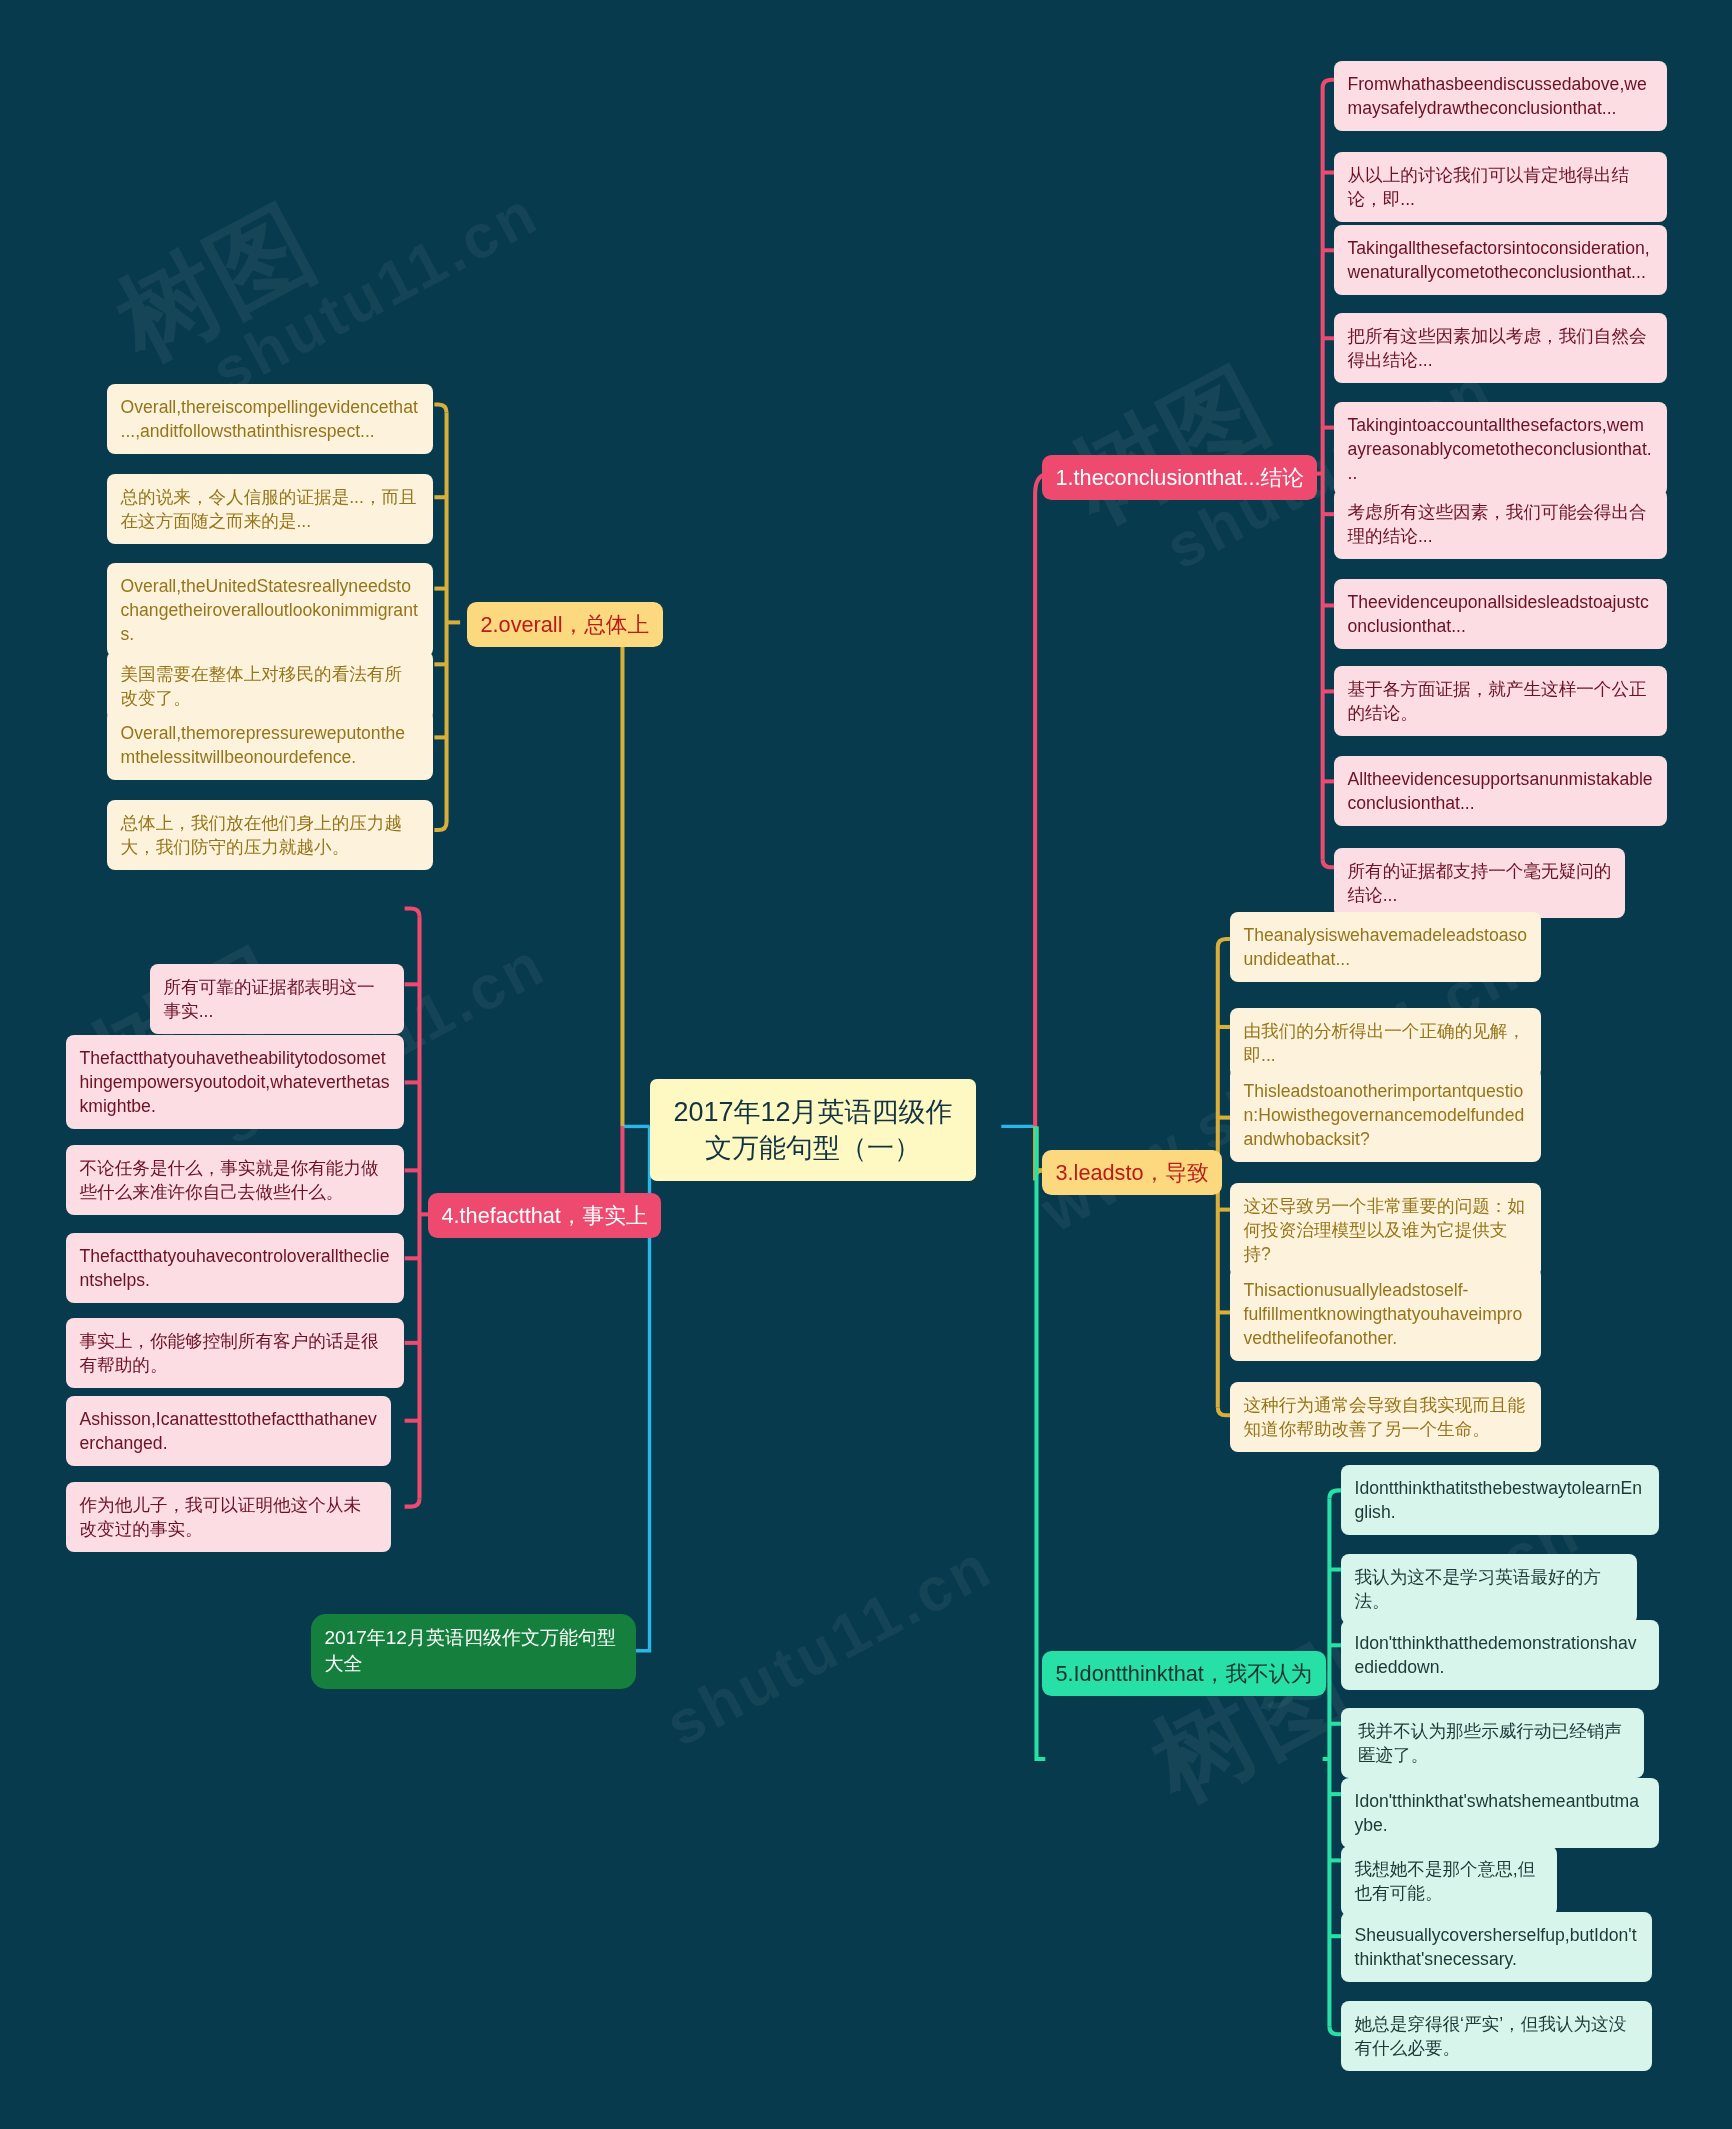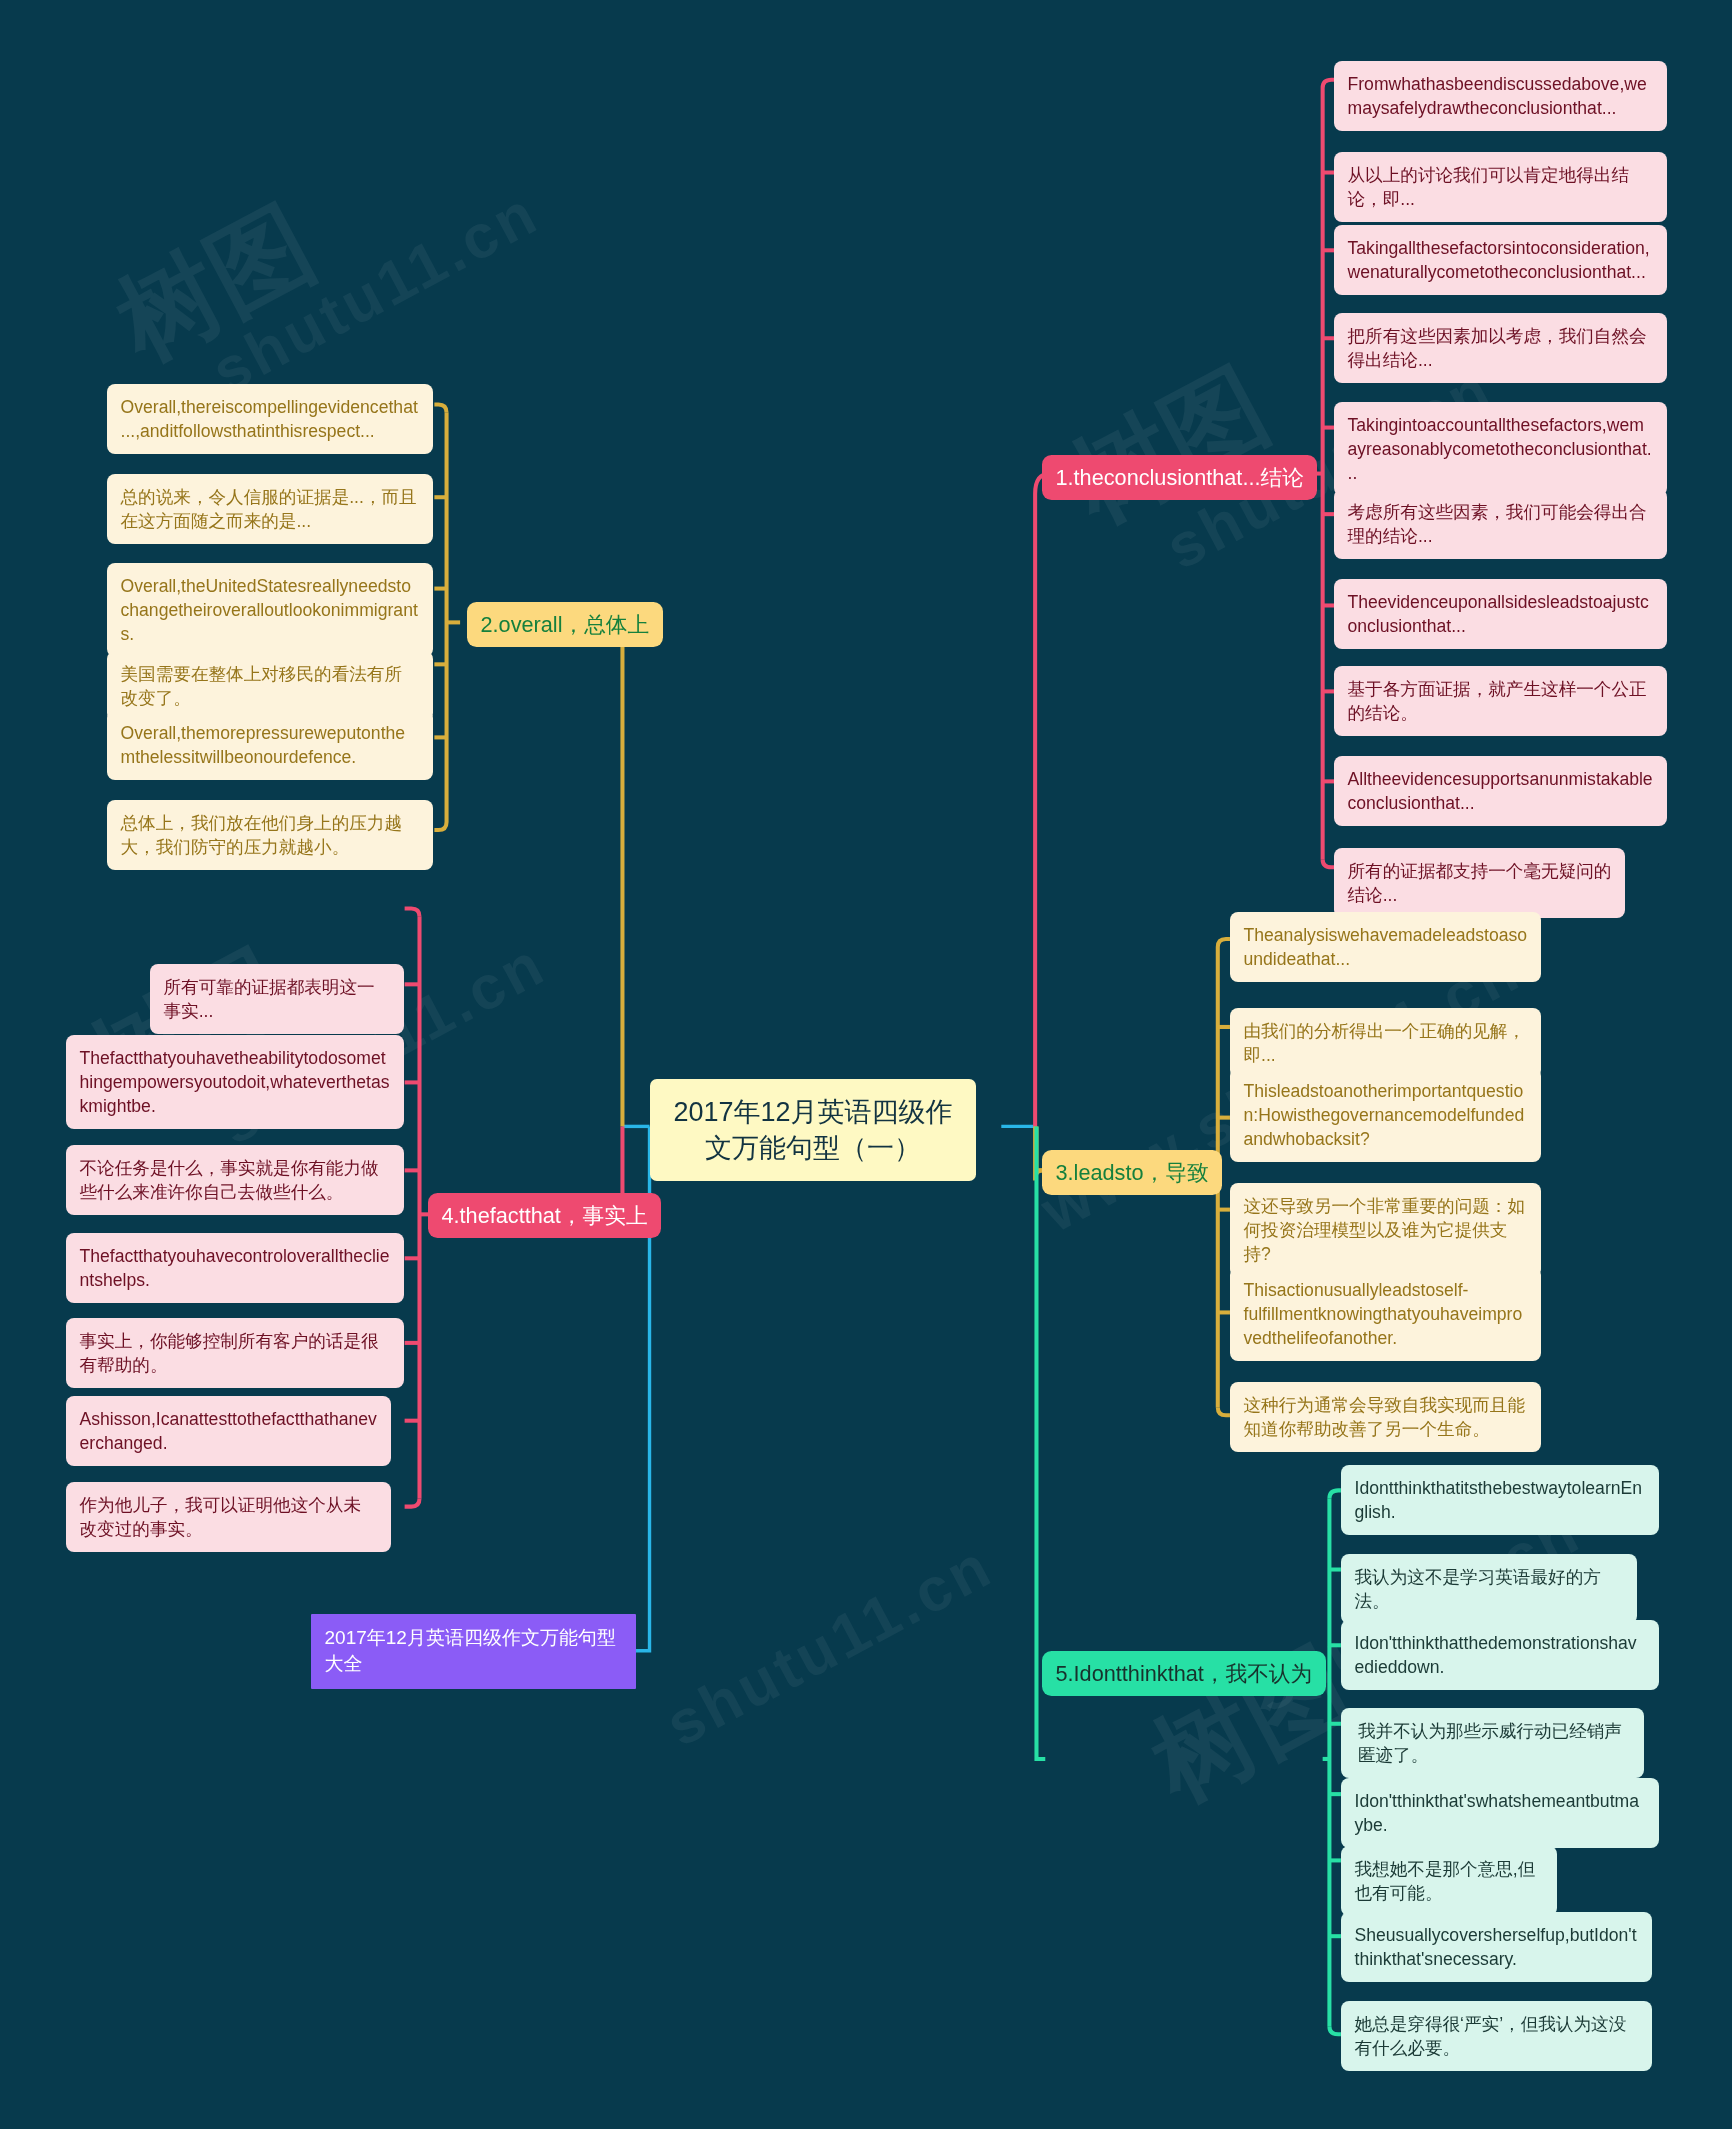--- a/index.html
+++ b/index.html
@@ -64,37 +64,37 @@
     color: #123341;
     font-size: 27px;
     text-align: center;
     padding: 15px 17.6px;
     border-radius: 6.8px;
     line-height: 1.34;
   }
 
   
   .node.linknode {
-    background: #8b5cf6;
+    background: #15803d;
     color: #ffffff;
     font-size: 19px;
-    border-radius: 1px;
+    border-radius: 15px;
     line-height: 1.4;
   }
 
   
   .node.branch {
     font-size: 21.7px;
     padding: 8.8px 13.5px;
     border-radius: 9.5px;
     white-space: nowrap;
     line-height: 1.25;
   }
   .node.branch.pink   { background: #ee4a70; color: #ffffff; }
-  .node.branch.yellow { background: #fcd97e; color: #15803d; text-align: center; }
+  .node.branch.yellow { background: #fcd97e; color: #b91c1c; text-align: center; }
   .node.branch.green  { background: #27e0a5; color: #17322c; }
 
   
   .node.leaf.pink {
     background: #fbdde3;
     color: #6d1024;
     border-radius: 8px;
   }
   .node.leaf.yellow {
     background: #fdf3dc;

